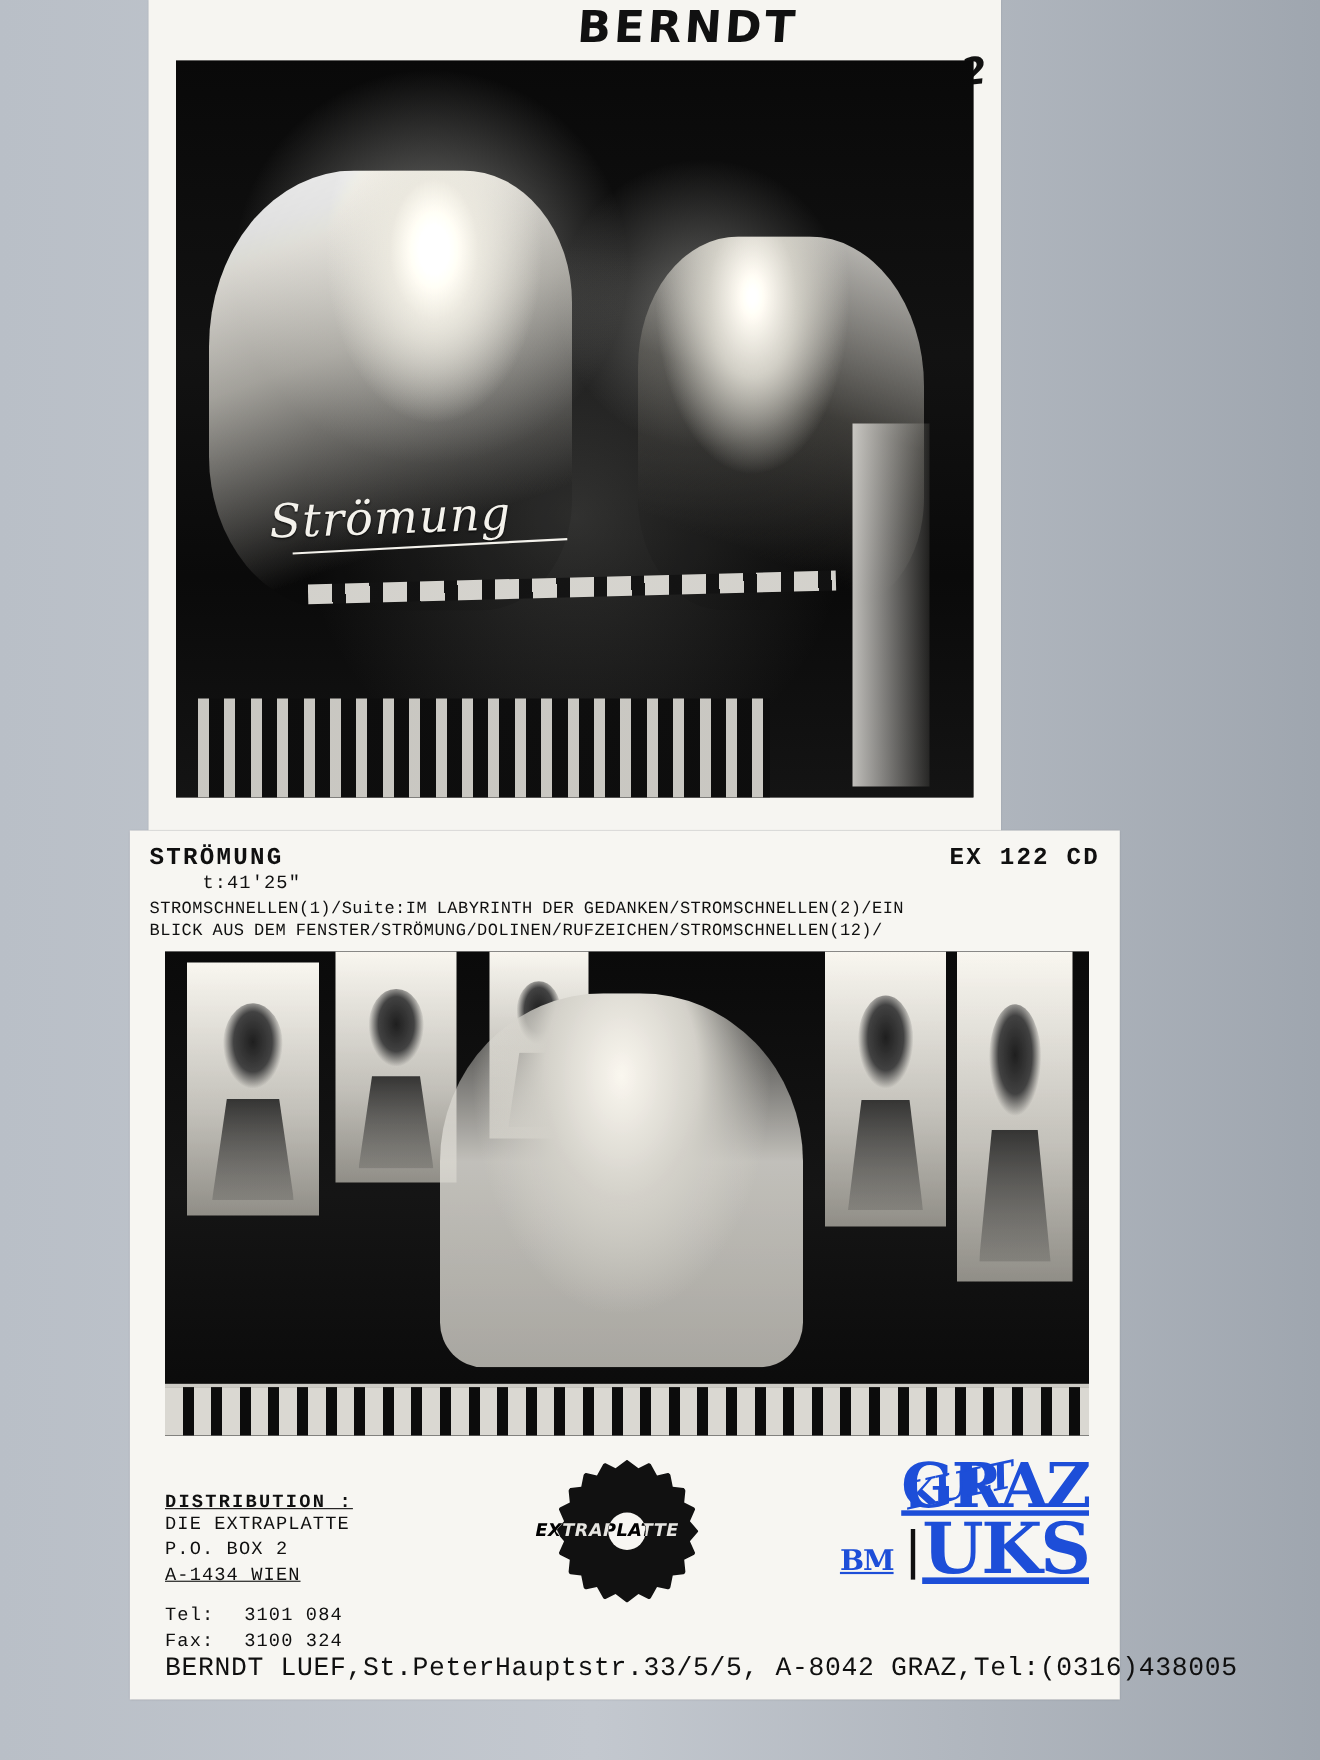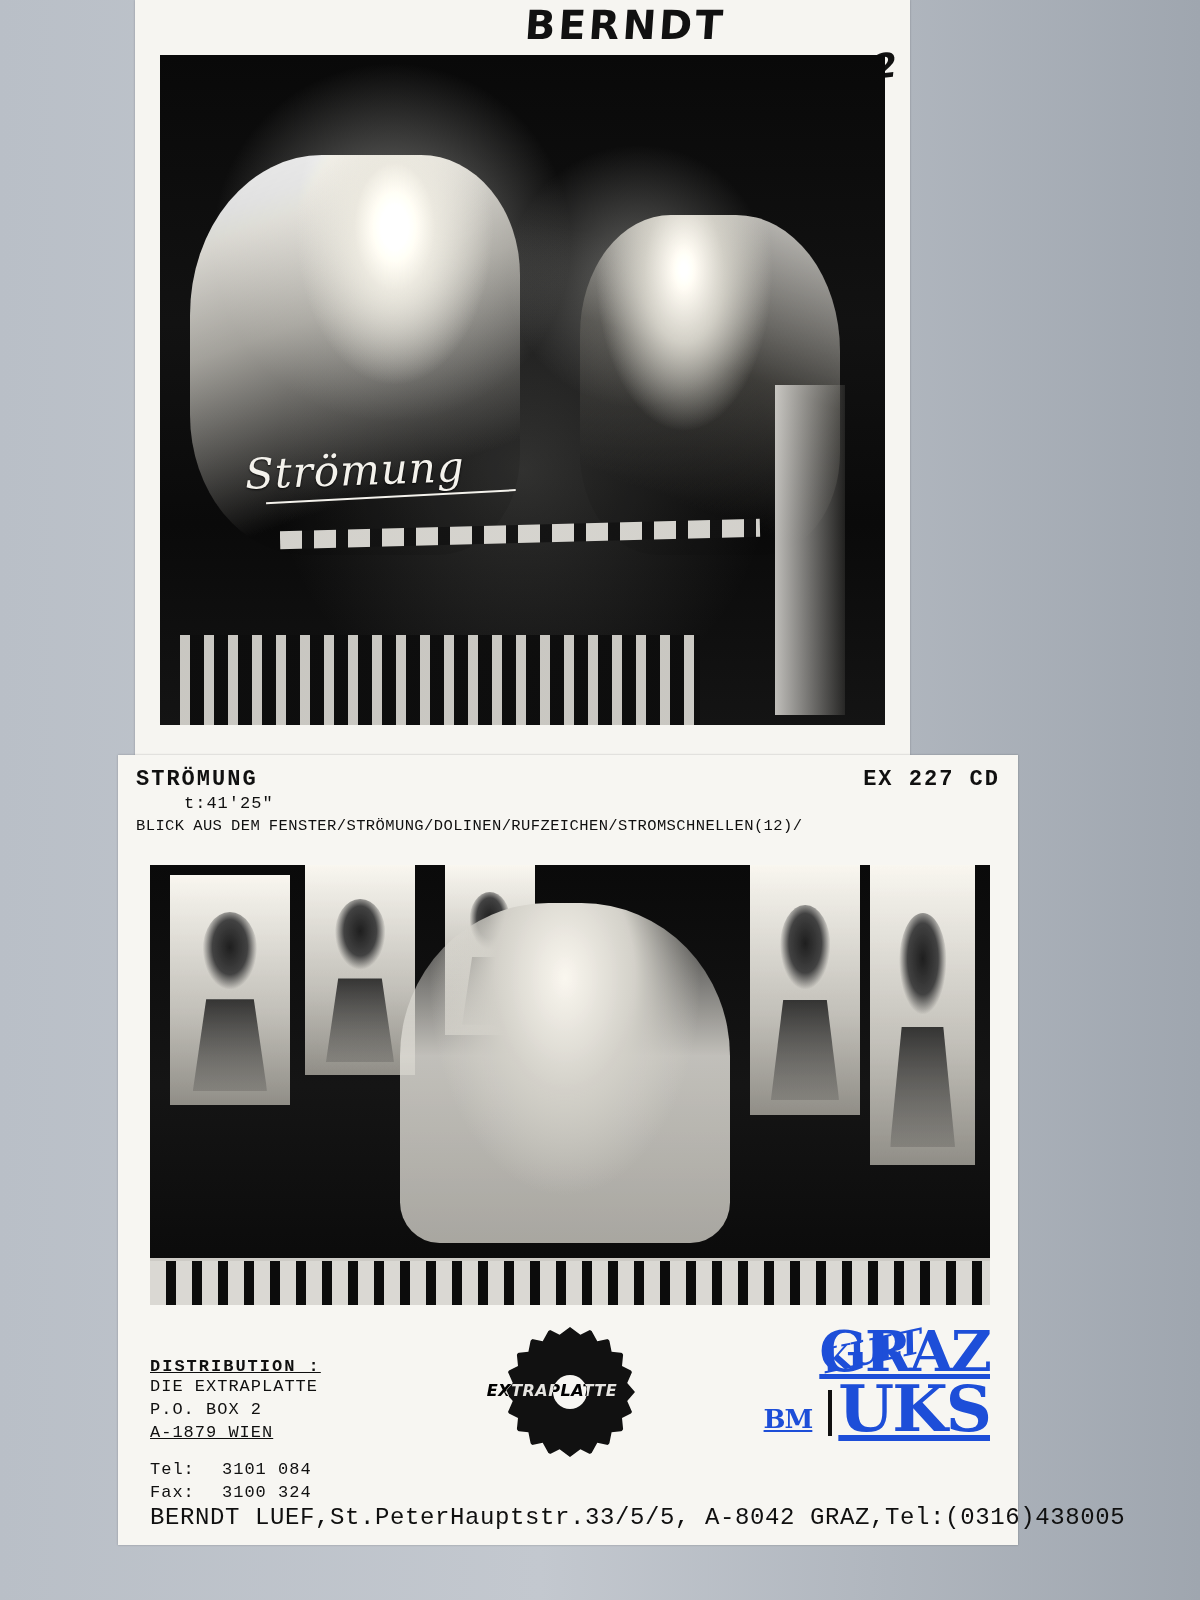--- a/index.html
+++ b/index.html
@@ -396,24 +396,25 @@
         <span class="underline"></span>
       </div>
     </div>
   </div>
 
   <div class="back-card">
 
     <div class="bc-head">
       <div class="bc-row1">
         <span>STRÖMUNG</span>
-        <span>EX 227 CD</span>
+        <span>EX 122 CD</span>
       </div>
       <div class="bc-duration">t:41'25"</div>
       <div class="bc-tracks">
+        <div>STROMSCHNELLEN(1)/Suite:IM LABYRINTH DER GEDANKEN/STROMSCHNELLEN(2)/EIN</div>
         <div>BLICK AUS DEM FENSTER/STRÖMUNG/DOLINEN/RUFZEICHEN/STROMSCHNELLEN(12)/</div>
       </div>
     </div>
 
     <div class="bc-photo">
       <div class="bp-bg"></div>
 
       <div class="bp-panel" style="left:20px;  top:10px;  width:120px; height:230px;">
         <div class="face"></div>
         <div class="body"></div>
@@ -438,21 +439,21 @@
       <div class="bp-center"></div>
       <div class="bp-keys"></div>
     </div>
 
     <div class="bc-foot">
 
       <div class="dist-title">DISTRIBUTION :</div>
       <div class="dist-lines">
         <div>DIE EXTRAPLATTE</div>
         <div>P.O. BOX  2</div>
-        <div class="u">A-1879 WIEN</div>
+        <div class="u">A-1434 WIEN</div>
       </div>
       <div class="dist-contact">
         <div>
           <span class="lbl">Tel:</span><span>3101 084</span>
         </div>
         <div>
           <span class="lbl">Fax:</span><span>3100 324</span>
         </div>
       </div>
 

